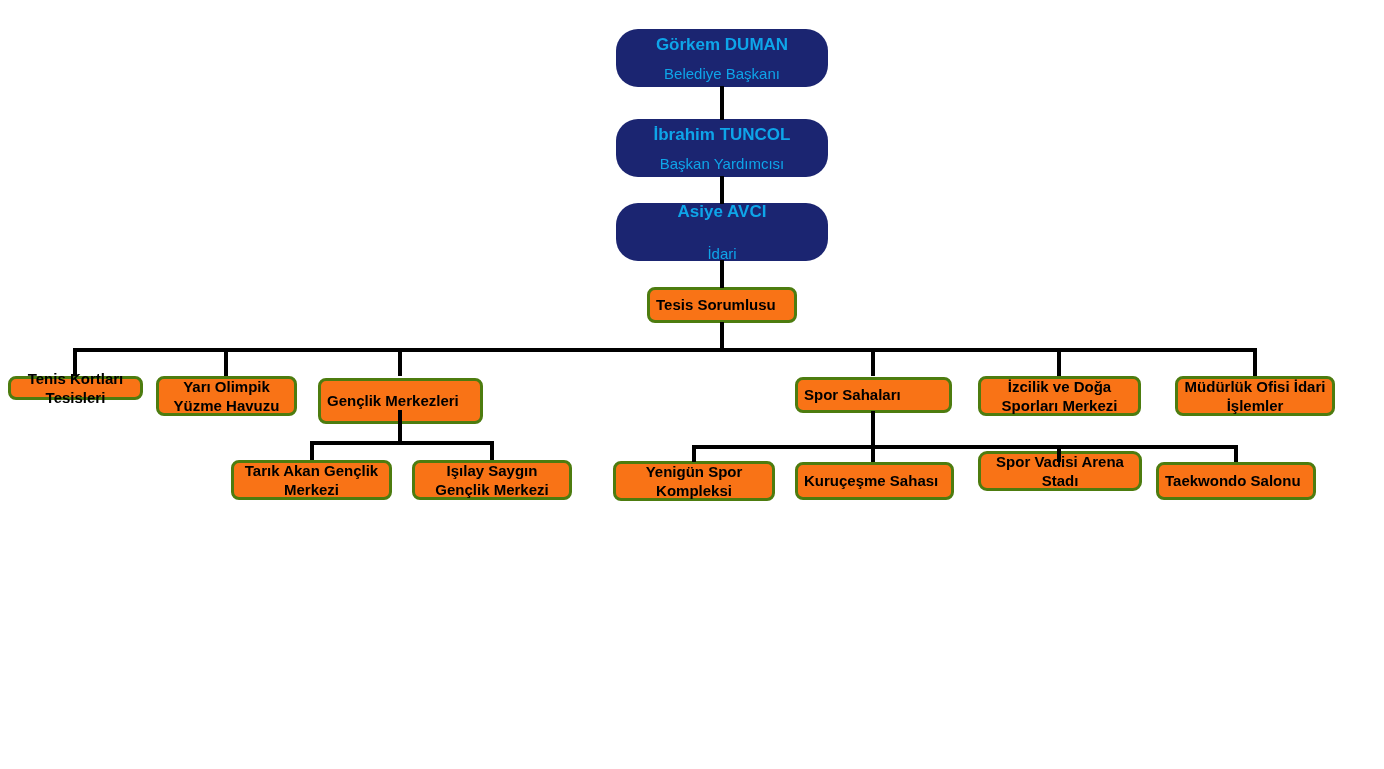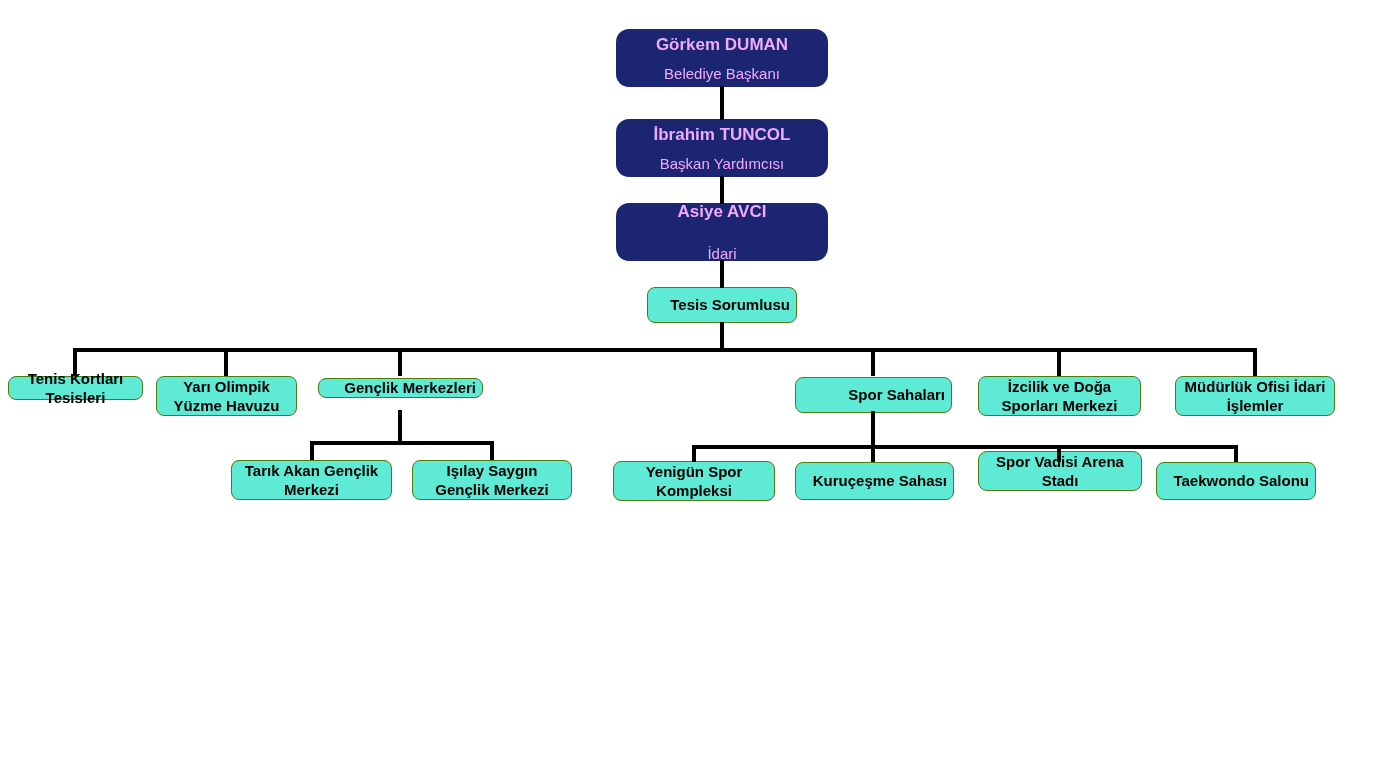--- a/index.html
+++ b/index.html
@@ -15,42 +15,42 @@
     background: #ffffff;
     overflow: hidden;
   }
   
   .exec-box {
     position: absolute;
     left: 616px;
     width: 212px;
     height: 58px;
     background: #1B2571;
-    color: #f0abfc;
-    border-radius: 13px;
+    color: #0ea5e9;
+    border-radius: 22px;
     display: flex;
     flex-direction: column;
     align-items: center;
     justify-content: center;
     gap: 13px;
     text-align: center;
     box-sizing: border-box;
   }
   .exec-name { font-size: 17px; font-weight: bold; line-height: 1; }
   .exec-title { font-size: 15px; font-weight: normal; line-height: 1; }
 
   .unit-box {
     position: absolute;
-    background: #5eead4;
+    background: #f97316;
     color: #000000;
-    border: 1px solid #4d7c0f;
+    border: 3px solid #4d7c0f;
     border-radius: 8px;
     display: flex;
     align-items: center;
-    justify-content: flex-end;
+    justify-content: flex-start;
     text-align: center;
     font-size: 15px;
     font-weight: bold;
     line-height: 1.3;
     box-sizing: border-box;
     padding: 2px 6px;
   }
 
   
   .vline, .hline {
@@ -93,21 +93,21 @@
 
   
   #node-mayor    { top: 29px; }
   #node-deputy   { top: 119px; }
   #node-director { top: 203px; justify-content: space-between; }
 
   #node-facility   { left: 647px;  top: 287px; width: 150px; height: 36px; }
 
   #node-tenis      { left: 8px;    top: 376px; width: 135px; height: 24px; }
   #node-yari       { left: 156px;  top: 376px; width: 141px; height: 40px; }
-  #node-genclik    { left: 318px;  top: 378px; width: 165px; height: 20px; border-radius: 8px; }
+  #node-genclik    { left: 318px;  top: 378px; width: 165px; height: 46px; border-radius: 8px; }
   #node-spor       { left: 795px;  top: 377px; width: 157px; height: 36px; }
   #node-izcilik    { left: 978px;  top: 376px; width: 163px; height: 40px; }
   #node-mudurluk   { left: 1175px; top: 376px; width: 160px; height: 40px; }
 
   #node-tarik      { left: 231px;  top: 460px; width: 161px; height: 40px; }
   #node-isilay     { left: 412px;  top: 460px; width: 160px; height: 40px; }
 
   #node-yenigun    { left: 613px;  top: 461px; width: 162px; height: 40px; }
   #node-kurucesme  { left: 795px;  top: 462px; width: 159px; height: 38px; }
   #node-sporvadisi { left: 978px;  top: 451px; width: 164px; height: 40px; border-radius: 9px; }

